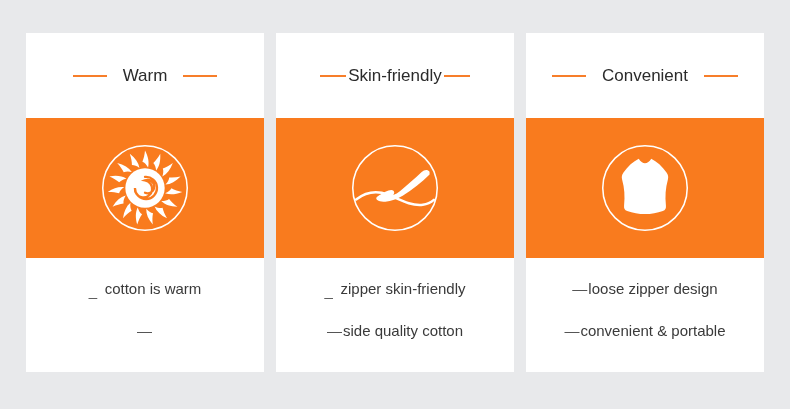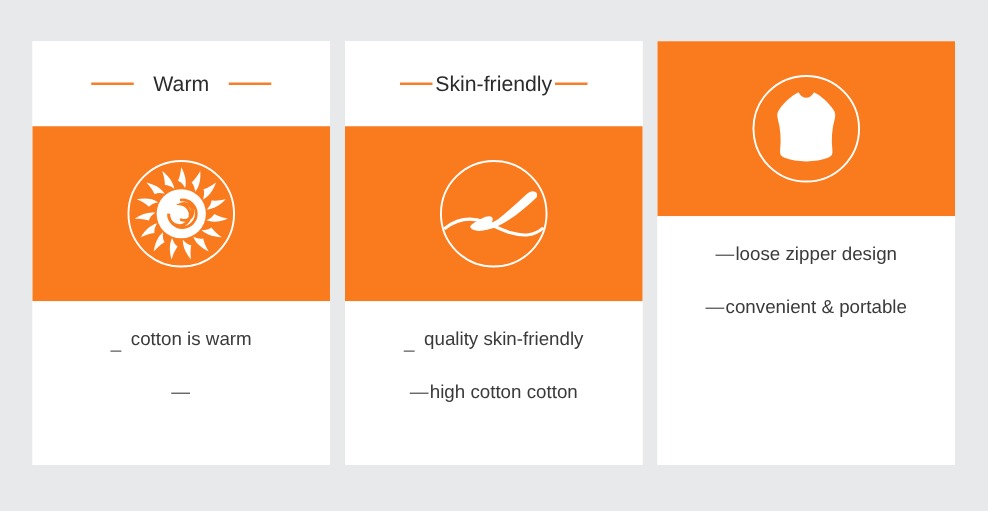--- a/index.html
+++ b/index.html
@@ -27,21 +27,21 @@
   .card {
     width: 238px;
     height: 339px;
     background: #ffffff;
     display: flex;
     flex-direction: column;
     box-sizing: border-box;
   }
   
   .card-header {
-    height: 68px;
+    height: 85px;
     display: flex;
     align-items: center;
     justify-content: center;
     background: #ffffff;
     box-sizing: border-box;
   }
   .title-row {
     display: flex;
     align-items: center;
     justify-content: center;
@@ -200,32 +200,39 @@
                    C84 66.9 87.5 65 90.5 62.4" fill="none" stroke="#ffffff" stroke-width="2.6" stroke-linecap="round"></path>
         </svg>
       </span>
     </div>
 
     <div class="card-body">
       <div class="list-inner">
         <ul class="bullet-list">
           <li class="bullet">
             <span class="bullet-mark low">_</span>
-            <span class="bullet-text">quality skin-friendly</span>
-          </li>
-          <li class="bullet">
-            <span class="bullet-mark">—</span>
-            <span class="bullet-text">high cotton cotton</span>
+            <span class="bullet-text">zipper skin-friendly</span>
+          </li>
+          <li class="bullet">
+            <span class="bullet-mark">—</span>
+            <span class="bullet-text">side quality cotton</span>
           </li>
         </ul>
       </div>
     </div>
   </div>
 
   <div class="card">
+    <div class="card-header">
+      <div class="title-row">
+        <span class="rule wide"></span>
+        <span class="card-title pad-wide">Convenient</span>
+        <span class="rule wide"></span>
+      </div>
+    </div>
 
     <div class="icon-band">
       <span>
         <svg width="96" height="96" viewBox="0 0 100 100">
           <circle cx="50" cy="50" r="44" fill="none" stroke="#ffffff" stroke-width="1.6"></circle>
           <path d="M43.5 19.5 C45.4 22.6 47.6 24.2 50 24.2 C52.4 24.2 54.6 22.6 56.5 19.5
                    C62.2 22.4 68 27.4 72.4 33.8 C74.2 36.4 74.6 38.6 73.8 41.4
                    C71.4 49.8 70.8 58.6 71.8 68.2 C72.1 71.2 71.2 73 68.6 74
                    C62.8 76.2 56.5 77.2 50 77.2 C43.5 77.2 37.2 76.2 31.4 74
                    C28.8 73 27.9 71.2 28.2 68.2 C29.2 58.6 28.6 49.8 26.2 41.4

